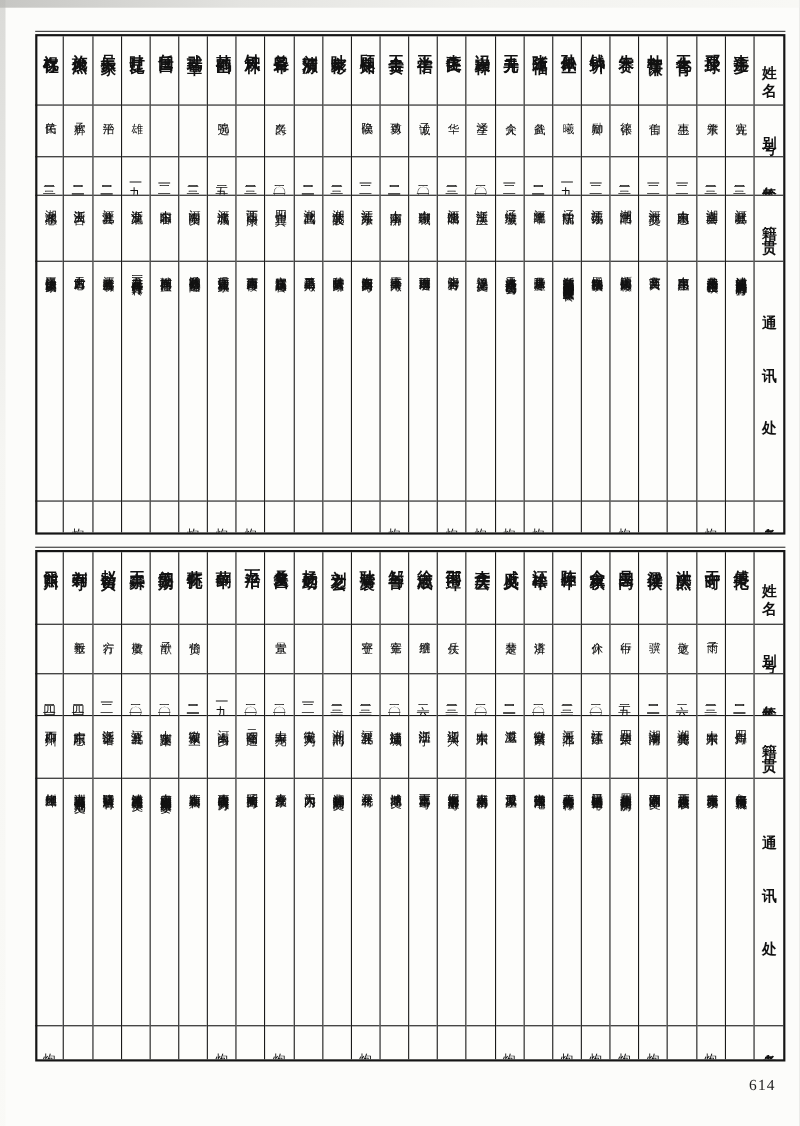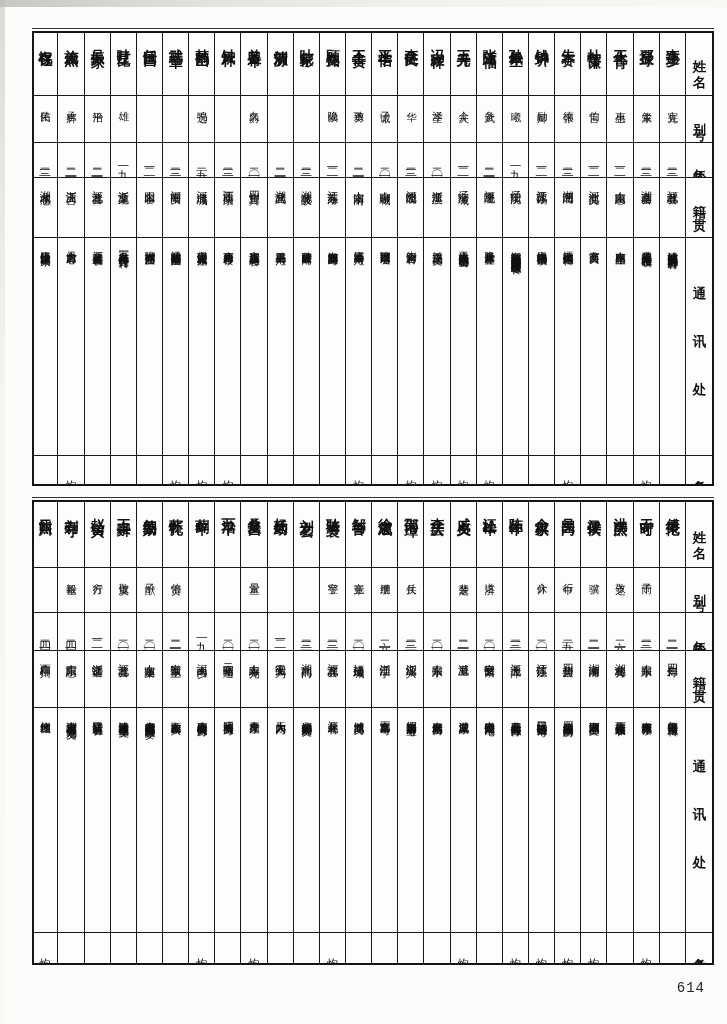--- a/index.html
+++ b/index.html
@@ -36,21 +36,21 @@
   .c-remark{align-items:center;}
   .c-remark .vt{font-size:12px;line-height:22px;}
   .hcol .vcell{align-items:center;padding-top:0;}
   .hcol .vt{font-weight:bold;font-size:13.5px;line-height:24px;}
   .hcol .c-name .vt{letter-spacing:16px;}
   .hcol .c-byname .vt{font-size:13px;letter-spacing:6px;line-height:14px;}
   .hcol .c-age .vt{font-size:13px;letter-spacing:1px;line-height:14px;}
   .hcol .c-native .vt{letter-spacing:14px;}
   .hcol .c-addr .vt{letter-spacing:48px;}
   .hcol .c-remark .vt{font-size:12px;letter-spacing:0;line-height:13px;}
-  .pagenum{position:absolute;right:22px;top:980px;font-size:14px;letter-spacing:1px;color:#222;font-family:Liberation Mono, monospace;}
+  .pagenum{position:absolute;right:22px;top:980px;font-size:14px;letter-spacing:1px;color:#222;}
 </style>
 </head>
 <body>
 
 <div class="scan">
   <div class="smudge-top"></div>
   <div class="smudge-left"></div>
 
   <div class="vtable t1">
     <div class="vcol hcol">

